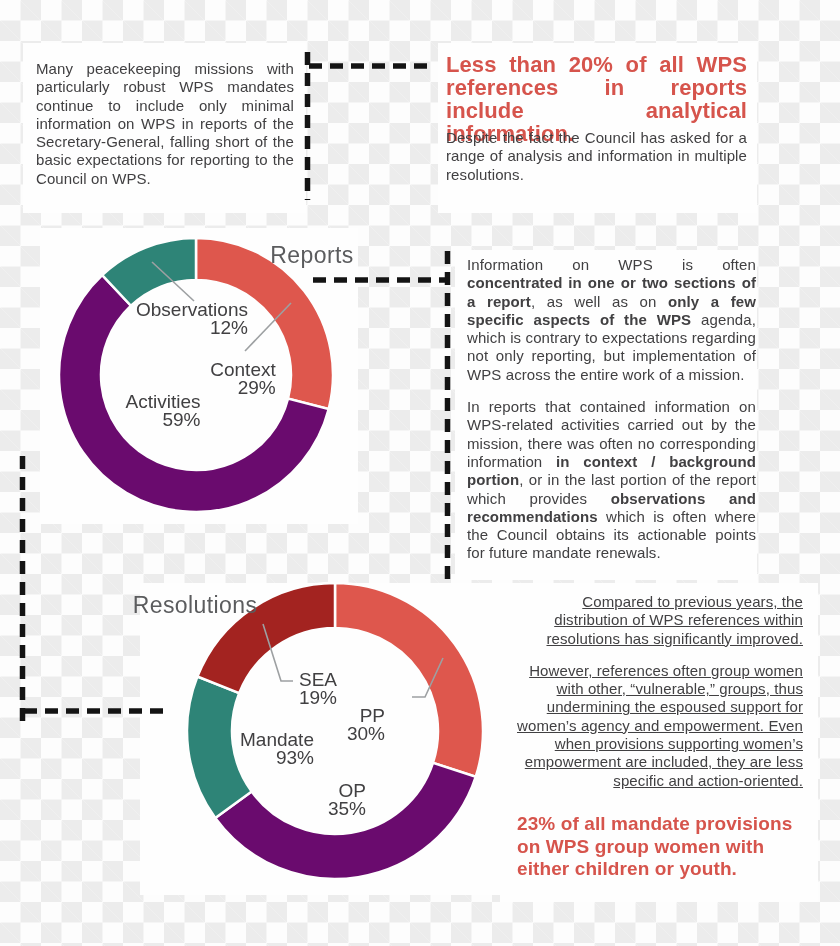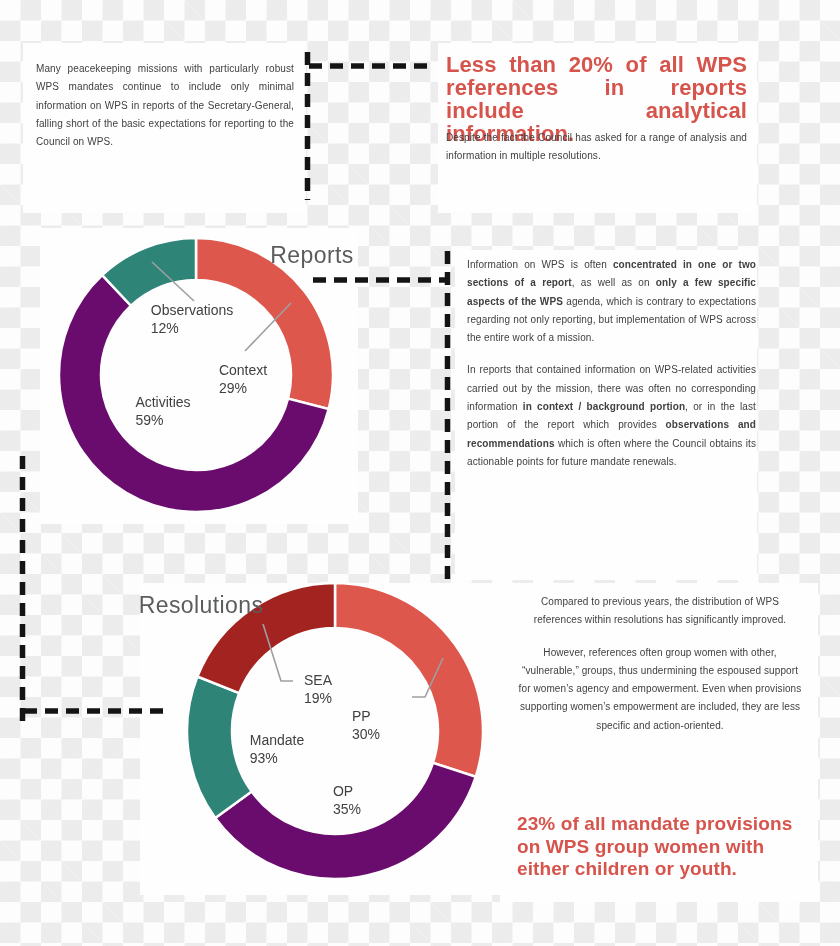--- a/index.html
+++ b/index.html
@@ -11,41 +11,41 @@
     position:relative;width:840px;height:946px;overflow:hidden;
     background-color:#fdfdfd;
     background-image:
       linear-gradient(45deg,#ececec 25%,transparent 25%,transparent 75%,#ececec 75%),
       linear-gradient(45deg,#ececec 25%,transparent 25%,transparent 75%,#ececec 75%);
     background-size:41px 41px;
     background-position:0 0,20.5px 20.5px;
   }
   .panel{position:absolute;background:#fefefe;}
   .txt{
-    position:absolute;color:#414042;font-size:10px;line-height:18.3px;
+    position:absolute;color:#414042;font-size:15px;line-height:18.3px;
     text-align:justify;letter-spacing:0.1px;
   }
   .txt p{margin:0 0 14px 0;}
   .txt p:last-child{margin-bottom:0;}
-  .txt.left{text-align:center;}
+  .txt.left{text-align:right;text-decoration:underline;}
   .red-heading{
     position:absolute;color:#d6544c;font-weight:bold;font-size:22px;
     line-height:23px;text-align:justify;letter-spacing:0.1px;
   }
   .red-callout{
     position:absolute;color:#d6544c;font-weight:bold;font-size:19px;
     line-height:22.5px;text-align:left;letter-spacing:0.1px;
   }
   .chart-title{
     position:absolute;color:#5b5c5e;font-size:23px;letter-spacing:0.4px;
     transform:translate(-50%,-50%);white-space:nowrap;
   }
   .seg-label{
-    position:absolute;transform:translate(-50%,-50%);text-align:left;
-    color:#414042;font-size:14px;line-height:18px;white-space:nowrap;
+    position:absolute;transform:translate(-50%,-50%);text-align:right;
+    color:#414042;font-size:19px;line-height:18px;white-space:nowrap;
   }
   svg{position:absolute;left:0;top:0;pointer-events:none;}
   b{font-weight:bold;}
 </style>
 </head>
 <body>
 
 <div class="canvas">
 
   <div class="panel" style="left:23px;top:43px;width:283px;height:170px"></div>
@@ -76,21 +76,21 @@
   <svg id="chart-resolutions" width="840" height="946" viewBox="0 0 840 946">
       <path d="M 335 583 A 148 148 0 0 1 475.75636441168274 776.7345151674922 L 432.95882117840085 762.8287504206196 A 103 103 0 0 0 335 628 Z" fill="#de574d" stroke="#fefefe" stroke-width="2.5"></path>
       <polyline points="443,658 425,697 412,697" fill="none" stroke="#9da0a2" stroke-width="1.6"></polyline>
       <path d="M 475.75636441168274 776.7345151674922 A 148 148 0 0 1 215.2654848325078 817.9922173392861 L 251.67124957938043 791.5418809861247 A 103 103 0 0 0 432.95882117840085 762.8287504206196 Z" fill="#6a0b6e" stroke="#fefefe" stroke-width="2.5"></path>
       <path d="M 215.2654848325078 817.9922173392861 A 148 148 0 0 1 197.39308008853882 676.5175662026676 L 239.2330219535101 693.0831710734782 A 103 103 0 0 0 251.67124957938043 791.5418809861247 Z" fill="#2e8477" stroke="#fefefe" stroke-width="2.5"></path>
       <path d="M 197.39308008853882 676.5175662026676 A 148 148 0 0 1 334.99999999999994 583 L 335 628 A 103 103 0 0 0 239.2330219535101 693.0831710734782 Z" fill="#a32320" stroke="#fefefe" stroke-width="2.5"></path>
       <polyline points="263,624 281,681 293,681" fill="none" stroke="#9da0a2" stroke-width="1.6"></polyline>
     </svg>
 
   <div class="chart-title" style="left:312px;top:255px">Reports</div>
-  <div class="chart-title" style="left:201px;top:605px">Resolutions</div>
+  <div class="chart-title" style="left:195px;top:605px">Resolutions</div>
 
   <div class="txt" style="left:36px;top:60px;width:258px">Many peacekeeping missions with particularly robust WPS mandates continue to include only minimal information on WPS in reports of the Secretary-General, falling short of the basic expectations for reporting to the Council on WPS.</div>
 
   <div class="red-heading" style="left:446px;top:53px;width:301px">Less than 20% of all WPS references in reports include analytical information.</div>
   <div class="txt" style="left:446px;top:129px;width:301px">Despite the fact the Council has asked for a range of analysis and information in multiple resolutions.</div>
 
   <div class="txt" style="left:467px;top:256px;width:289px">
     <p><span>Information on WPS is often </span><b>concentrated in one or two sections of a report</b><span>, as well as on </span><b>only a few specific aspects of the WPS</b><span> agenda, which is contrary to expectations regarding not only reporting, but implementation of WPS across the entire work of a mission.</span></p>
     <p><span>In reports that contained information on WPS-related activities carried out by the mission, there was often no corresponding information </span><b>in context / background portion</b><span>, or in the last portion of the report which provides </span><b>observations and recommendations</b><span> which is often where the Council obtains its actionable points for future mandate renewals.</span></p>
   </div>

